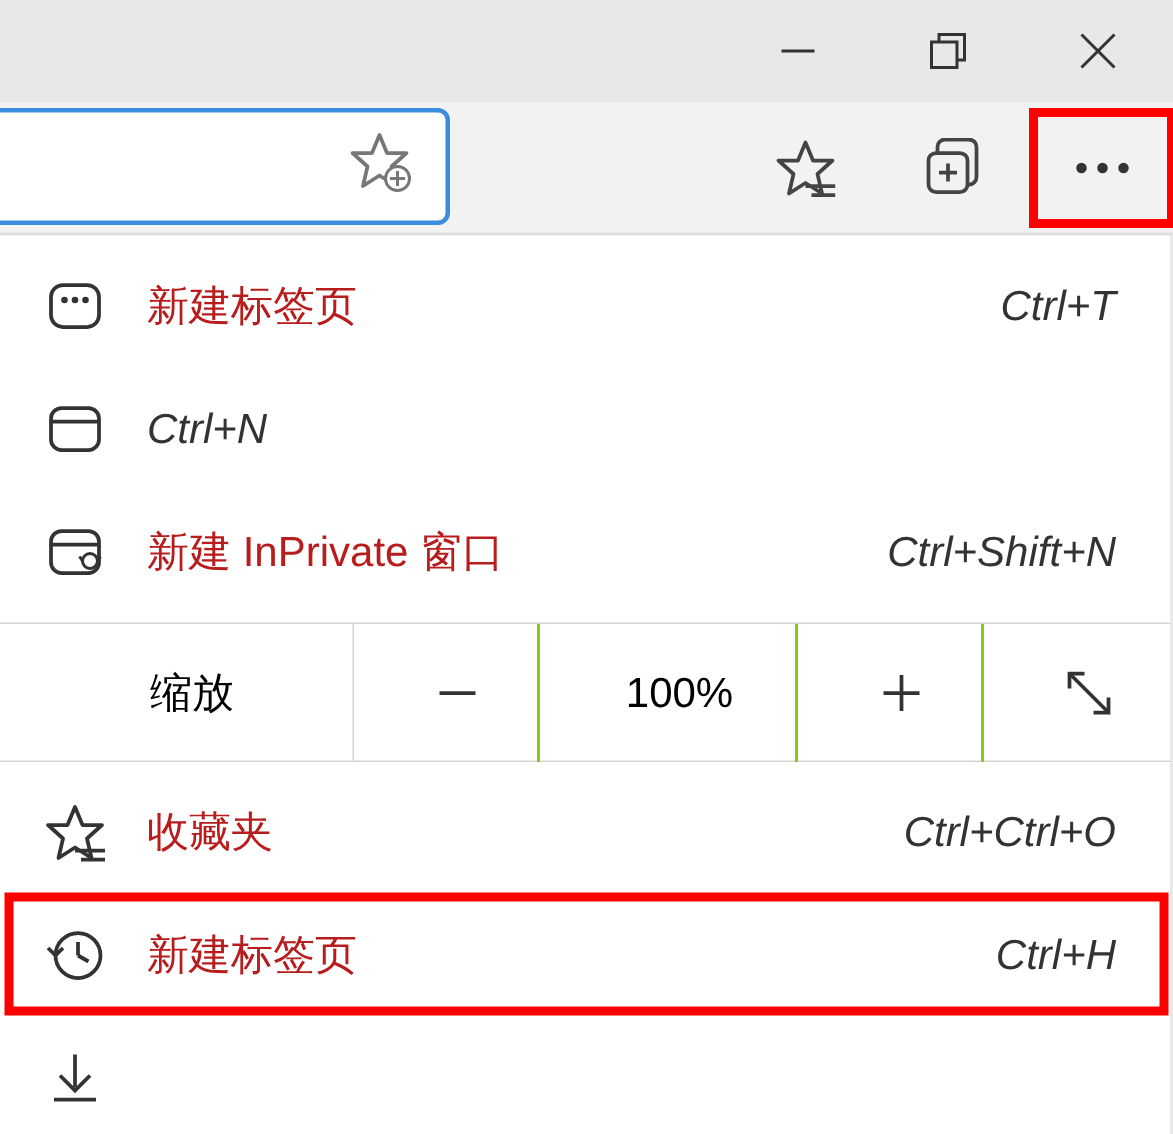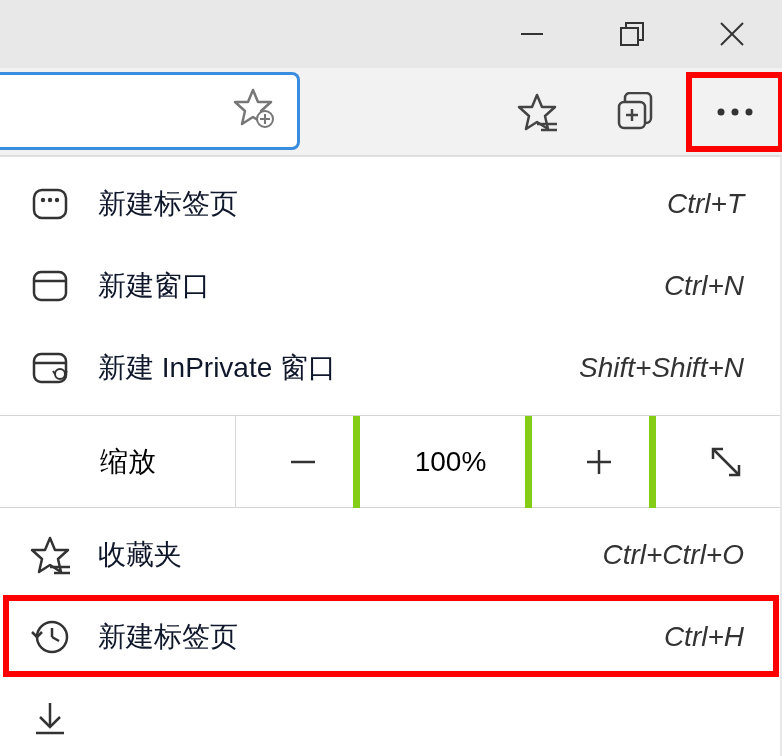--- a/index.html
+++ b/index.html
@@ -105,40 +105,40 @@
       width: 40px;
       height: 40px;
       display: flex;
       align-items: center;
       justify-content: center;
       margin-right: 28px;
     }
     .item-label {
       flex: 1;
       font-size: 28px;
-      color: #0f172a;
+      color: #b91c1c;
     }
     .item-shortcut {
       font-size: 28px;
       color: #333;
       font-style: italic;
     }
     .zoom-row {
       display: flex;
       align-items: center;
       height: 92px;
       background: #fff;
       gap: 16px;
     }
     .zoom-cell {
       display: flex;
       align-items: center;
       justify-content: center;
       height: 92px;
-      border-right: 7px solid #84cc16;
+      border-right: 2px solid #84cc16;
     }
     .zoom-label-cell {
       flex: 1;
       justify-content: flex-start;
       padding-left: 100px;
       font-size: 28px;
       border-right: 1px solid #d5d5d5;
     }
     .zoom-btn {
       width: 108px;
@@ -245,36 +245,35 @@
       <span class="item-label">新建标签页</span>
       <span class="item-shortcut">Ctrl+T</span>
     </div>
     <div class="menu-item">
       <span class="item-icon">
         <svg width="38" height="38" viewBox="0 0 38 38">
           <rect x="3" y="5" width="32" height="28" rx="7" fill="none" stroke="#333" stroke-width="2.5"></rect>
           <line x1="3" y1="14" x2="35" y2="14" stroke="#333" stroke-width="2.5"></line>
         </svg>
       </span>
-      <span class="item-label">新建窗口</span>
       <span class="item-shortcut">Ctrl+N</span>
     </div>
     <div class="menu-item">
       <span class="item-icon">
         <svg width="38" height="38" viewBox="0 0 38 38">
           <rect x="3" y="5" width="32" height="28" rx="7" fill="none" stroke="#333" stroke-width="2.5"></rect>
           <line x1="3" y1="14" x2="35" y2="14" stroke="#333" stroke-width="2.5"></line>
           <path d="M24 25 a5 5 0 1 0 10 0" fill="none" stroke="#333" stroke-width="2"></path>
           <path d="M24 25 a5 5 0 1 1 10 0" fill="none" stroke="#333" stroke-width="2"></path>
           <line x1="24" y1="25" x2="22" y2="22" stroke="#333" stroke-width="2"></line>
           <line x1="34" y1="25" x2="36" y2="22" stroke="#333" stroke-width="2"></line>
         </svg>
       </span>
       <span class="item-label">新建 InPrivate 窗口</span>
-      <span class="item-shortcut">Shift+Shift+N</span>
+      <span class="item-shortcut">Ctrl+Shift+N</span>
     </div>
   </div>
 
   <div class="zoom-row menu-section" style="padding:0;">
     <div class="zoom-cell zoom-label-cell">缩放</div>
     <div class="zoom-cell zoom-btn">
       <svg width="30" height="30" viewBox="0 0 30 30">
           <line x1="3" y1="15" x2="27" y2="15" stroke="#333" stroke-width="2.5"></line>
         </svg>
     </div>

